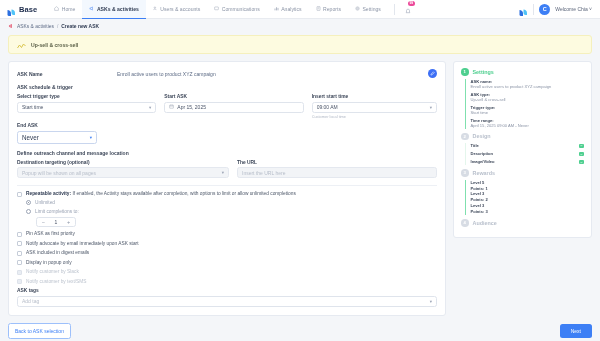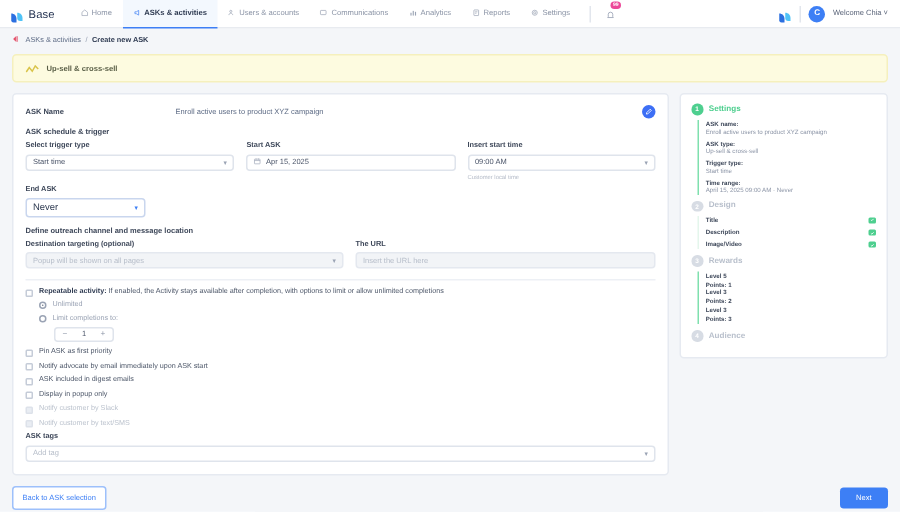--- a/index.html
+++ b/index.html
@@ -11,21 +11,21 @@
   }
   body { position: relative; }
 
   
   .topnav {
     height: 19px; background: #ffffff; display: flex; align-items: center;
     border-bottom: 1px solid #e8ebf0; padding: 0 6px; position: relative;
   }
   .brand { display: flex; align-items: center; gap: 3px; margin-right: 10px; }
   .brand-mark { width: 10px; height: 10px; position: relative; }
-  .brand-name { font-size: 7.5px; font-weight: normal; color: #1b2a4a; letter-spacing: .1px; }
+  .brand-name { font-size: 7.5px; font-weight: bold; color: #1b2a4a; letter-spacing: .1px; }
   .navtabs { display: flex; align-items: center; height: 19px; }
   .navtab {
     display: flex; align-items: center; gap: 2.5px; height: 19px;
     padding: 0 7px; font-size: 5.1px; color: #8b94a6; cursor: pointer;
     border-bottom: 1.6px solid transparent; white-space: nowrap;
   }
   .navtab.active { color: #2f3b52; background: #f3f8fe; border-bottom-color: #3d7ff5; font-weight: bold; }
   .navtab svg { display: block; }
   .nav-divider { width: 1px; height: 11px; background: #e2e6ed; margin: 0 6px; }
   .bell-wrap { position: relative; display: flex; align-items: center; padding: 0 4px; cursor: pointer; }

